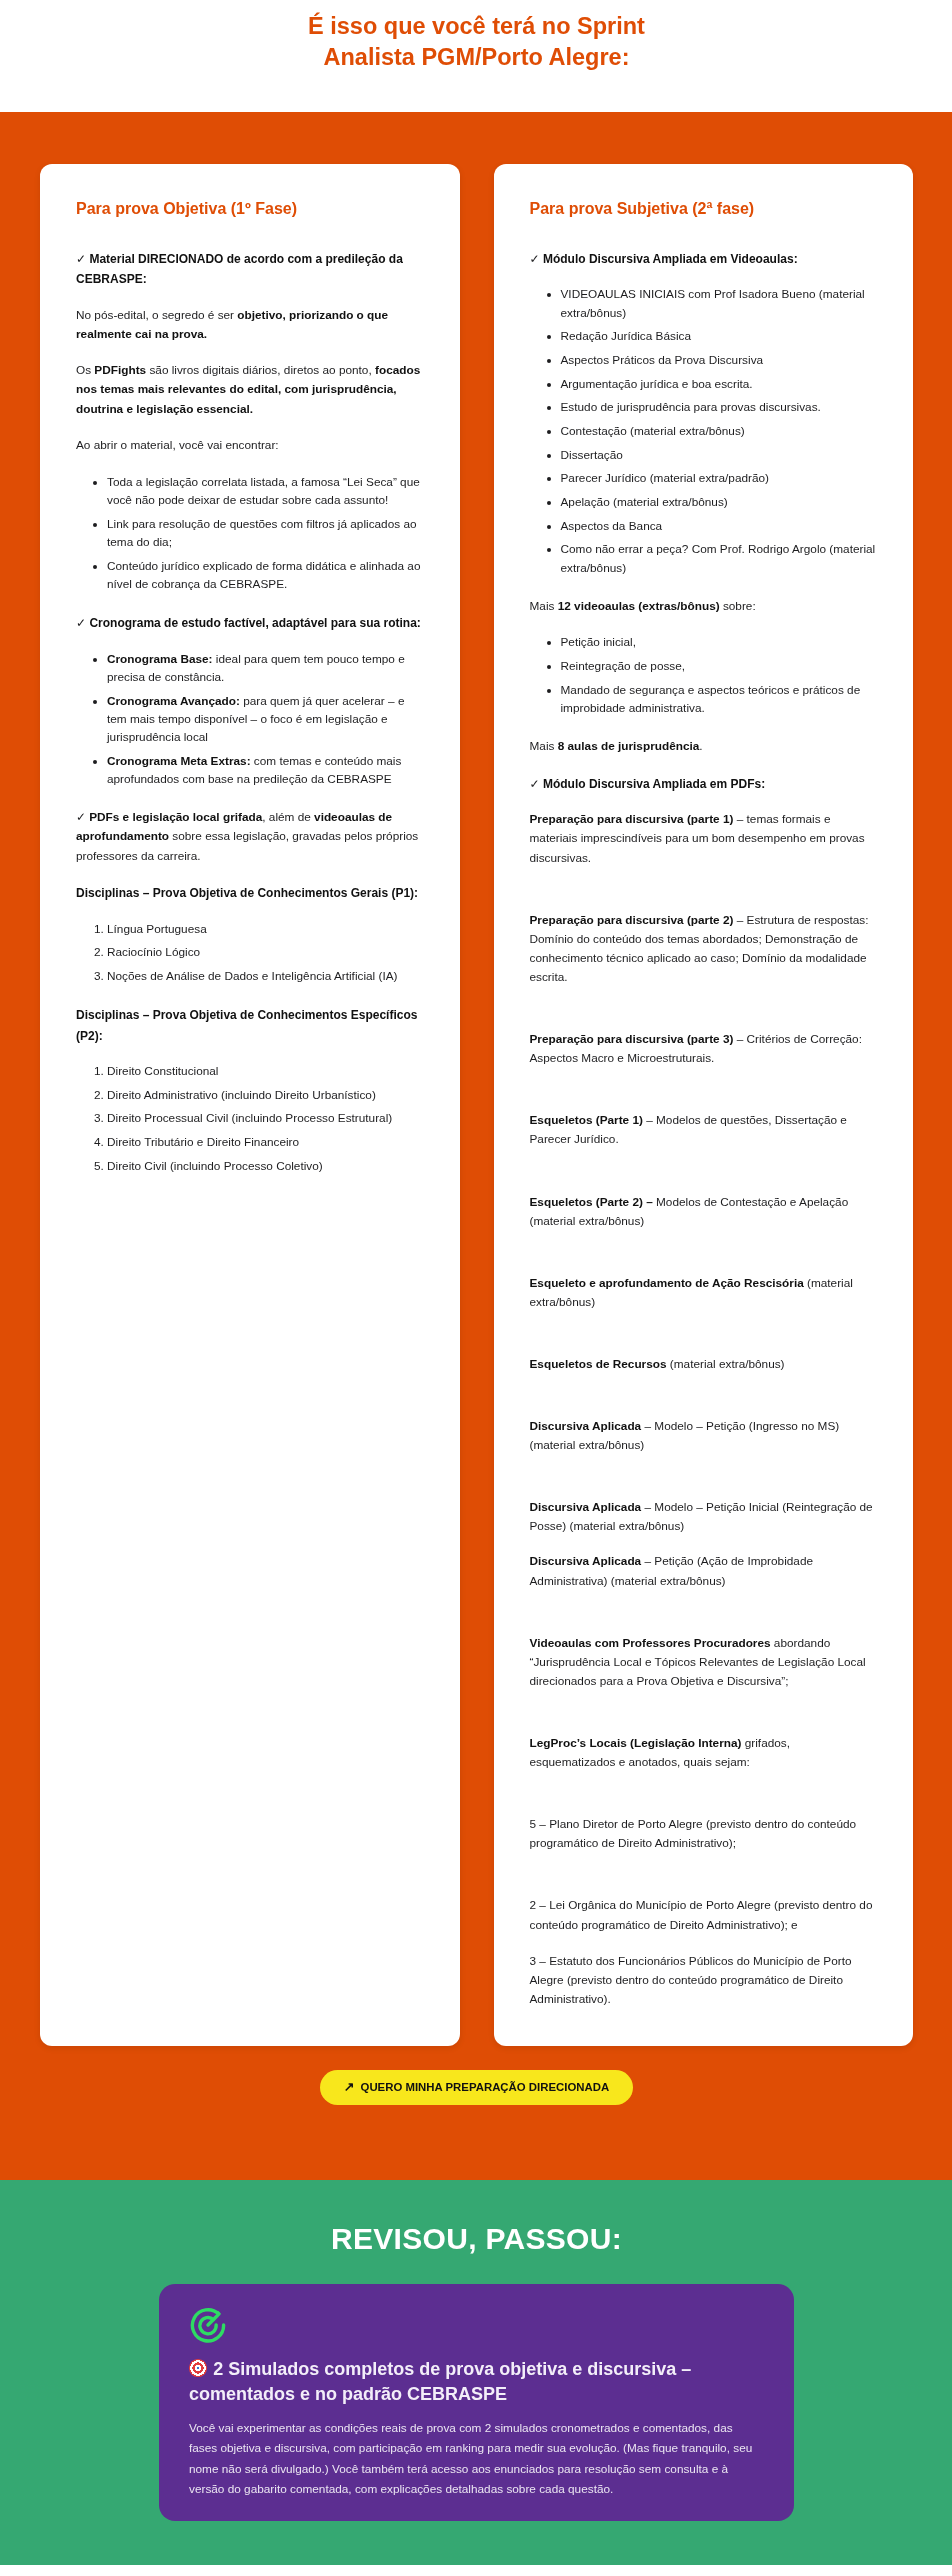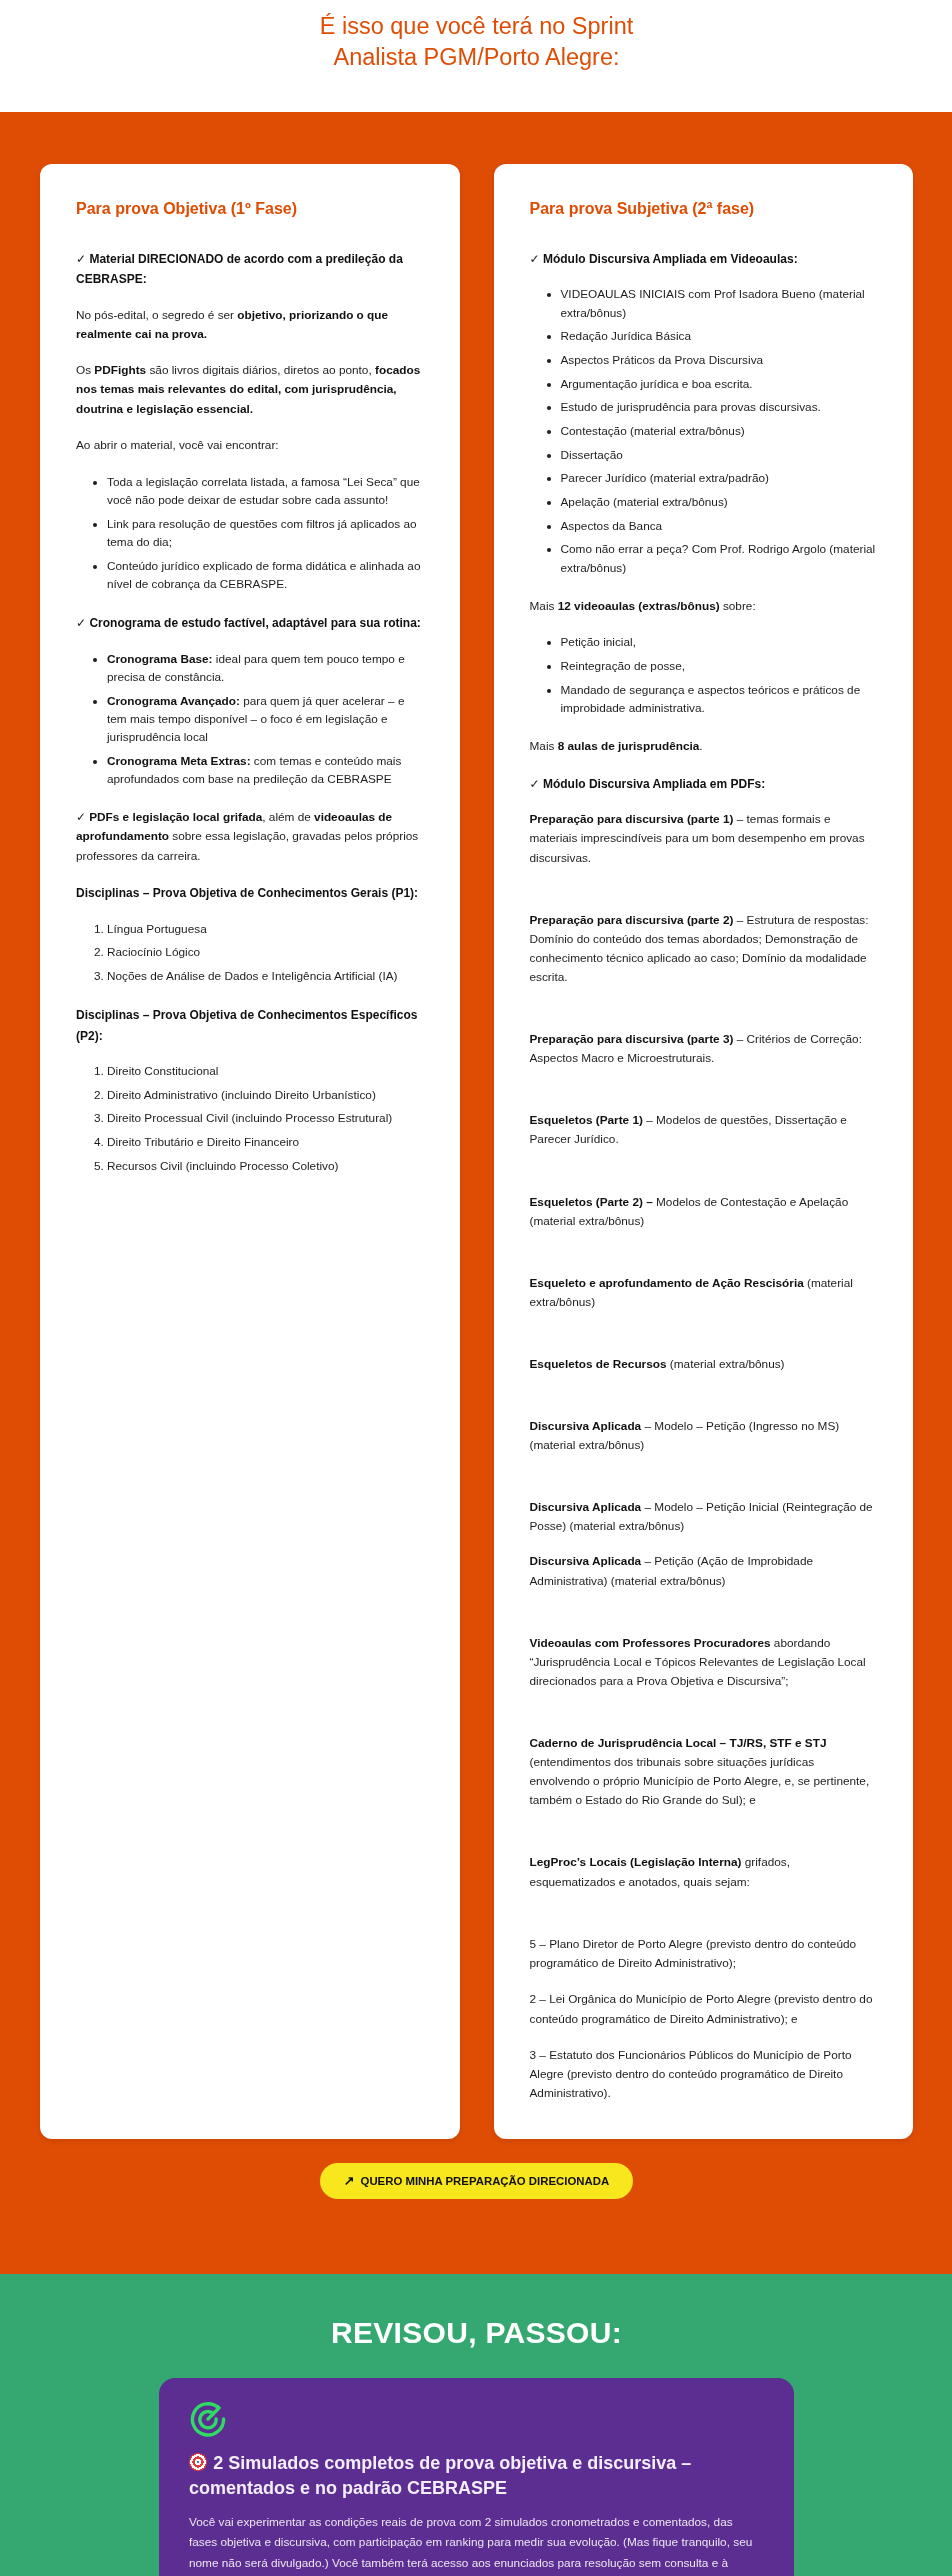--- a/index.html
+++ b/index.html
@@ -5,21 +5,21 @@
   :root{
     --orange:#DF4D05; --green:#35A872; --purple:#5C2E91;
     --yellow:#F8E71C; --teal:#30C3A3; --icon-green:#2EDB63; --ink:#1d1d1f;
   }
   *{box-sizing:border-box}
   body{margin:0;background:#fff;color:var(--ink);font-family:"Liberation Sans",sans-serif}
   .page{width:953px;margin:0 auto}
 
   
   .hero{background:#fff;text-align:center;padding:10.8px 0 39px}
-  .hero h1{margin:0;color:var(--orange);font-size:23.5px;line-height:1.32;font-weight:400}
+  .hero h1{margin:0;color:var(--orange);font-size:23.5px;line-height:1.32;font-weight:700}
 
   
   .orange{background:var(--orange);padding:52px 40px 75px}
   .cards{display:flex;gap:34px;align-items:stretch}
   .card{flex:1;background:#fff;border-radius:12px;padding:36px 36px;box-shadow:0 2px 6.7px rgba(0,0,0,.10)}
   .card h2{margin:0 0 31px;color:var(--orange);font-size:16px;font-weight:700}
   .card p{margin:0 0 17.5px;font-size:11.8px;line-height:1.62}
   .card .h{font-size:12px;line-height:1.7;margin:0 0 16px}
   .card ul,.card ol{margin:0 0 20px;padding-left:31px}
   .card li{margin-bottom:5.4px;font-size:11.8px;line-height:1.55}
@@ -89,21 +89,21 @@
             <li>Língua Portuguesa</li>
             <li>Raciocínio Lógico</li>
             <li>Noções de Análise de Dados e Inteligência Artificial (IA)</li>
           </ol>
         <p class="h disc-h"><strong>Disciplinas – Prova Objetiva de Conhecimentos Específicos (P2):</strong></p>
         <ol>
             <li>Direito Constitucional</li>
             <li>Direito Administrativo (incluindo Direito Urbanístico)</li>
             <li>Direito Processual Civil (incluindo Processo Estrutural)</li>
             <li>Direito Tributário e Direito Financeiro</li>
-            <li>Recursos Civil (incluindo Processo Coletivo)</li>
+            <li>Direito Civil (incluindo Processo Coletivo)</li>
           </ol>
       </article>
 
       <article class="card">
         <h2>Para prova Subjetiva (2ª fase)</h2>
         <p class="h">✓ <strong>Módulo Discursiva Ampliada em Videoaulas:</strong></p>
         <ul>
             <li>VIDEOAULAS INICIAIS com Prof Isadora Bueno (material extra/bônus)</li>
             <li>Redação Jurídica Básica</li>
             <li>Aspectos Práticos da Prova Discursiva</li>
@@ -129,21 +129,20 @@
             <p><strong>Preparação para discursiva (parte 2)</strong> – Estrutura de respostas: Domínio do conteúdo dos temas abordados; Demonstração de conhecimento técnico aplicado ao caso; Domínio da modalidade escrita.</p>
             <p><strong>Preparação para discursiva (parte 3)</strong> – Critérios de Correção: Aspectos Macro e Microestruturais.</p>
             <p><strong>Esqueletos (Parte 1)</strong> – Modelos de questões, Dissertação e Parecer Jurídico.</p>
             <p><strong>Esqueletos (Parte 2) –</strong> Modelos de Contestação e Apelação (material extra/bônus)</p>
             <p><strong>Esqueleto e aprofundamento de Ação Rescisória</strong> (material extra/bônus)</p>
             <p><strong>Esqueletos de Recursos</strong> (material extra/bônus)</p>
             <p><strong>Discursiva Aplicada</strong> – Modelo – Petição (Ingresso no MS) (material extra/bônus)</p>
             <p><strong>Discursiva Aplicada</strong> – Modelo – Petição Inicial (Reintegração de Posse) (material extra/bônus)</p>
             <p><strong>Discursiva Aplicada</strong> – Petição (Ação de Improbidade Administrativa) (material extra/bônus)</p>
             <p><strong>Videoaulas com Professores Procuradores</strong> abordando “Jurisprudência Local e Tópicos Relevantes de Legislação Local direcionados para a Prova Objetiva e Discursiva”;</p>
-            <p><strong>Caderno de Jurisprudência Local – TJ/RS, STF e STJ</strong> (entendimentos dos tribunais sobre situações jurídicas envolvendo o próprio Município de Porto Alegre, e, se pertinente, também o Estado do Rio Grande do Sul); e</p>
             <p><strong>LegProc’s Locais (Legislação Interna)</strong> grifados, esquematizados e anotados, quais sejam:</p>
             <p>5 – Plano Diretor de Porto Alegre (previsto dentro do conteúdo programático de Direito Administrativo);</p>
             <p>2 – Lei Orgânica do Município de Porto Alegre (previsto dentro do conteúdo programático de Direito Administrativo); e</p>
             <p>3 – Estatuto dos Funcionários Públicos do Município de Porto Alegre (previsto dentro do conteúdo programático de Direito Administrativo).</p>
           </div>
       </article>
 
     </div>
 
     <div class="cta-row">

